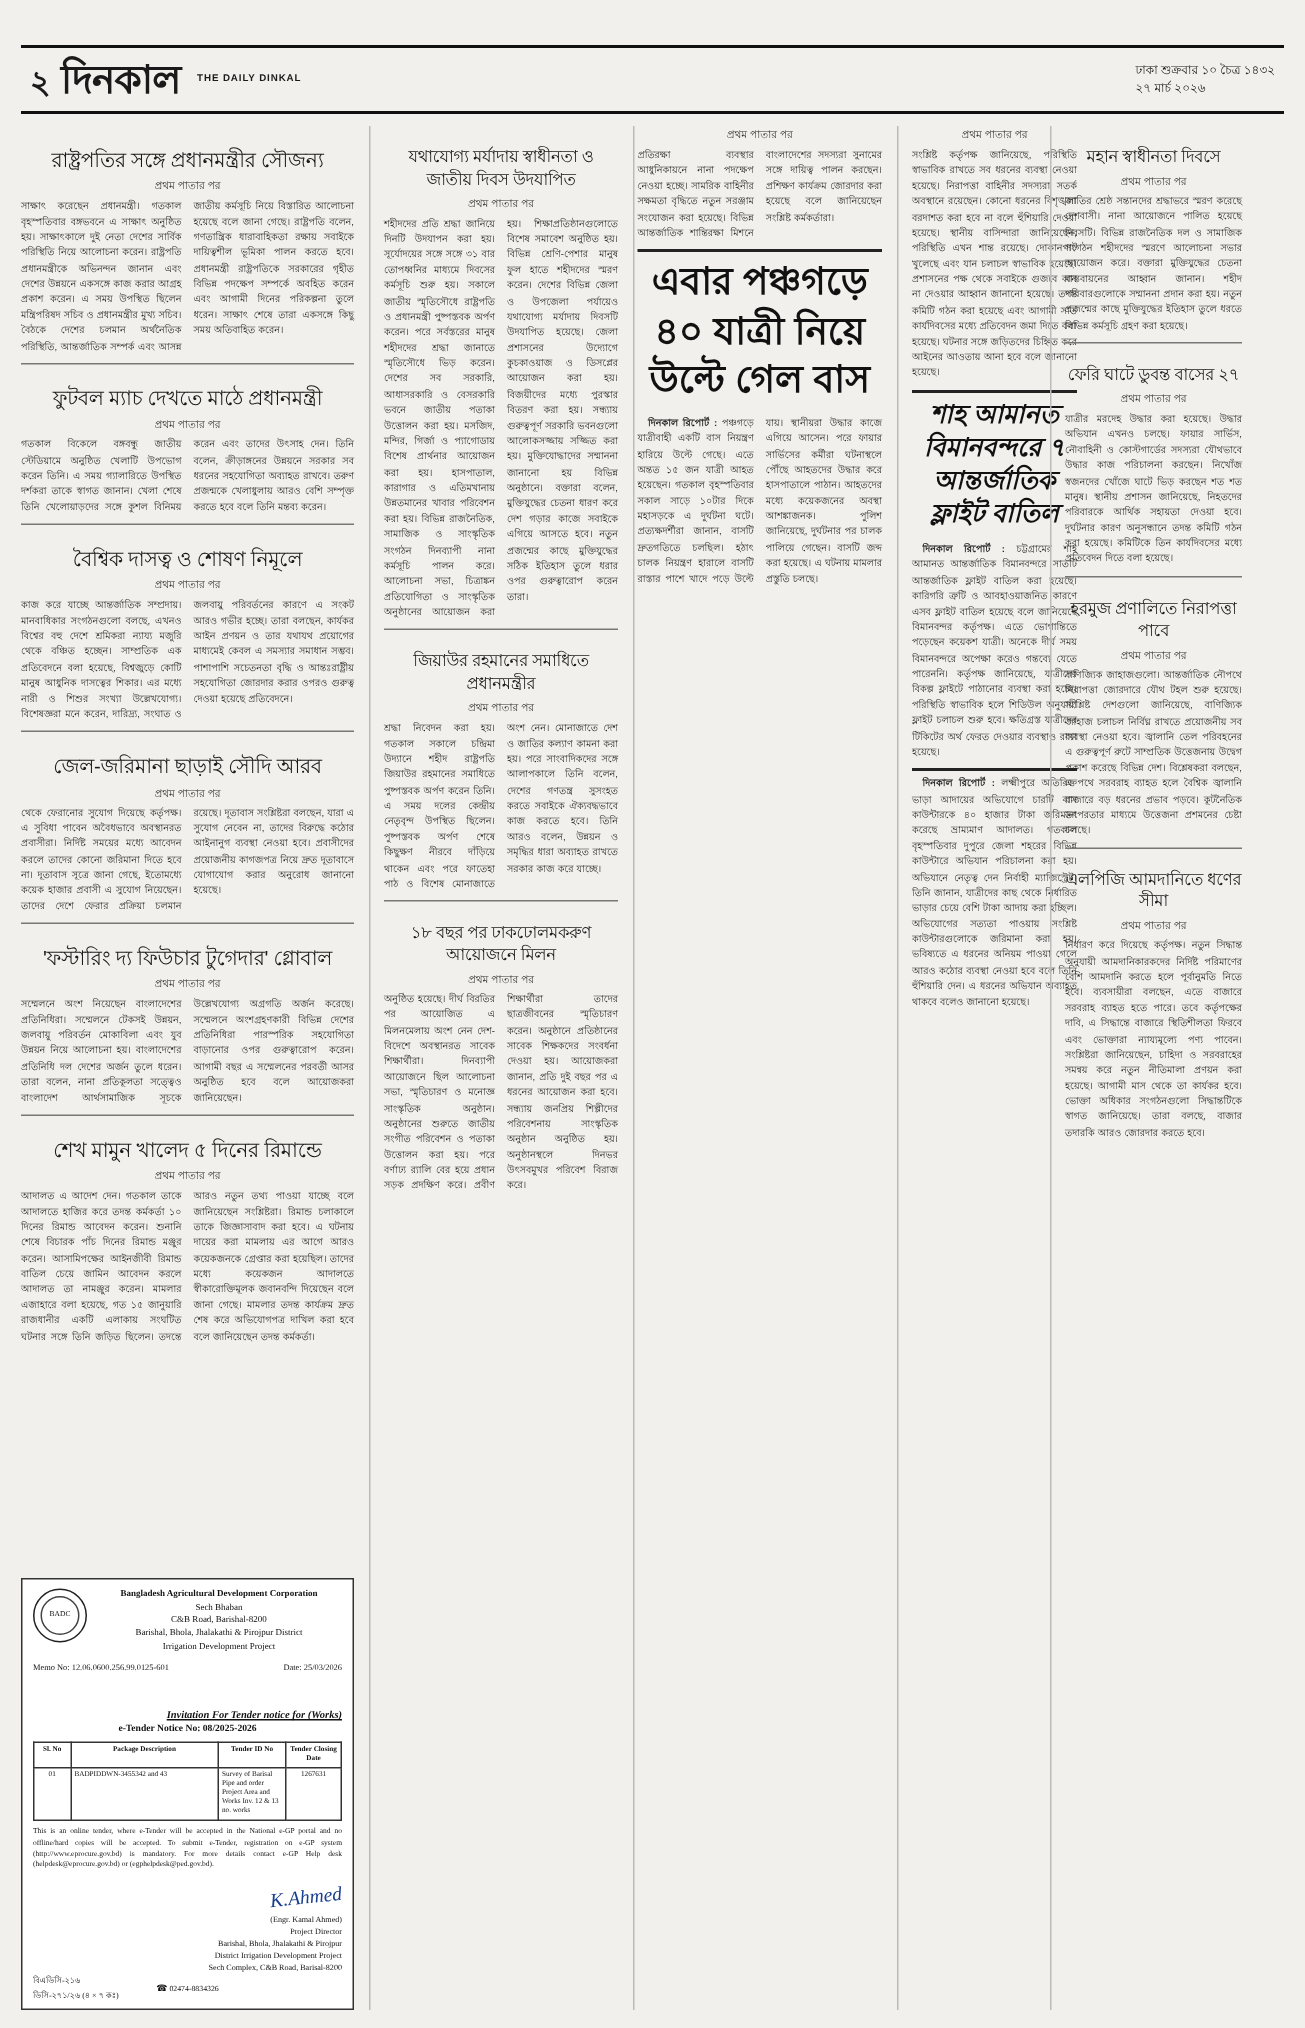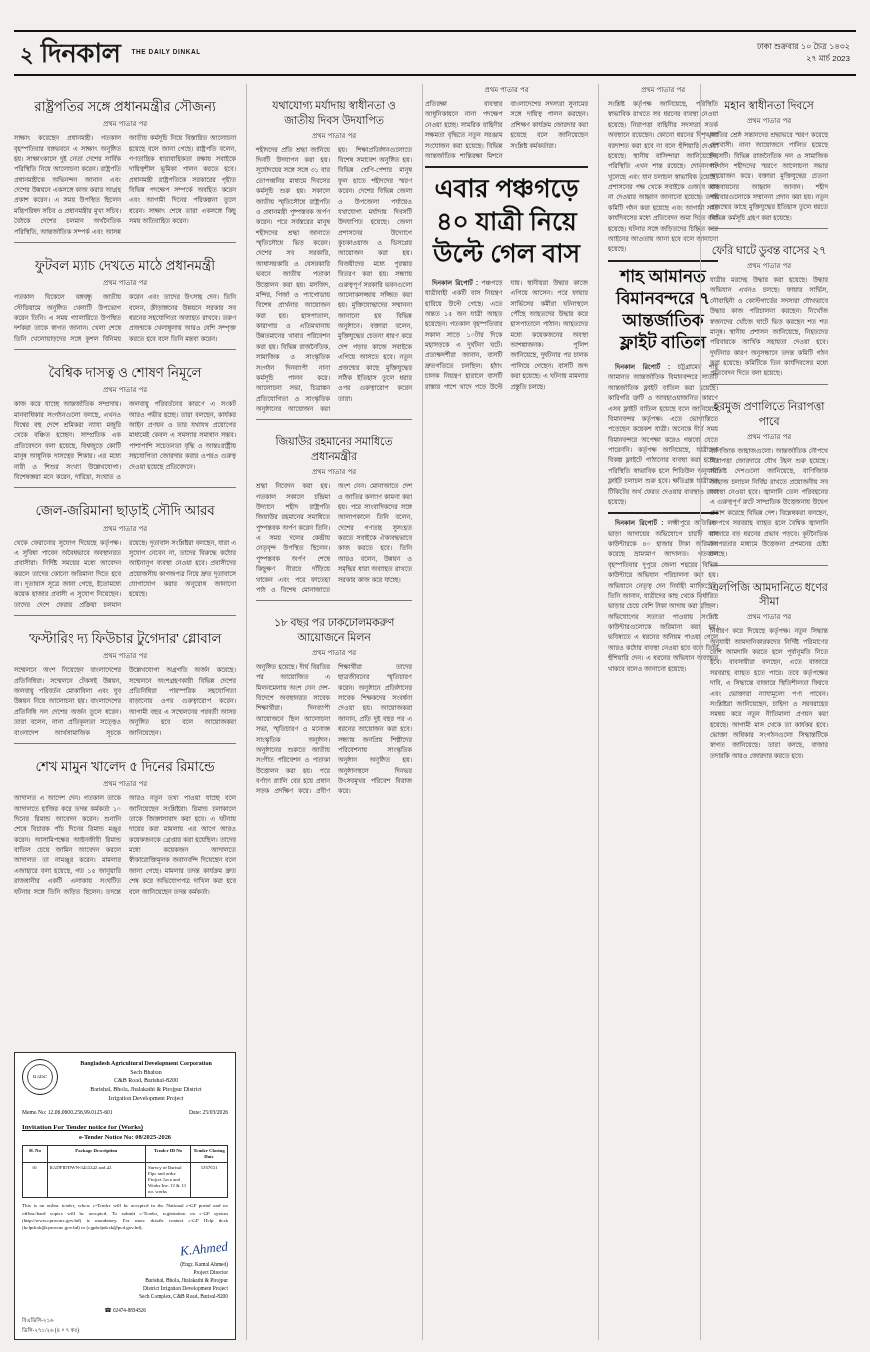--- a/index.html
+++ b/index.html
@@ -32,21 +32,21 @@
   }
   .mast-left { display: flex; align-items: baseline; gap: 7px; }
   .page-num { font-size: 21px; font-weight: bold; line-height: 1; }
   .paper-name {
     font-size: 26px; font-weight: bold; letter-spacing: -0.5px; line-height: 1;
   }
   .paper-sub {
     font-size: 6.5px; letter-spacing: 0.6px; margin-left: 4px;
     position: relative; top: -8px; font-weight: bold;
   }
-  .mast-right { text-align: right; font-size: 8px; line-height: 1.5; }
+  .mast-right { text-align: left; font-size: 8px; line-height: 1.5; }
   
   .cols {
     position: absolute;
     left: 14px; top: 84px; right: 14px; bottom: 12px;
   }
   .col {
     position: absolute;
     top: 0; bottom: 0;
     box-sizing: border-box;
   }
@@ -94,21 +94,21 @@
 
   
   .display {
     font-size: 25px;
     font-weight: bold;
     text-align: center;
     line-height: 1.3;
     color: #111;
     margin: 4px 0 8px;
   }
-  .display.small { font-size: 17px; }
+  .display.small { font-size: 17px; font-style: italic; }
 
   
   .ad {
     position: absolute;
     left: 0; bottom: 0;
     width: 222px;
     height: 288px;
     border: 1px solid #333;
     box-sizing: border-box;
     background: #fff;
@@ -135,22 +135,22 @@
     transform: translate(-50%, -50%);
     font-size: 5px; text-align: center; line-height: 1.1; width: 26px;
   }
   .ad-org { flex: 1; text-align: center; line-height: 1.45; }
   .ad-org .b { font-weight: bold; }
   .memo-row {
     display: flex; justify-content: space-between;
     margin-top: 7px; font-size: 5.6px;
   }
   .ad-title {
-    text-align: left; font-weight: bold; font-size: 7px;
-    text-decoration: underline; margin-top: 8px;
+    text-align: right; font-weight: bold; font-size: 7px;
+    text-decoration: underline; margin-top: 24px; font-style: italic;
   }
   .ad-sub {
     text-align: center; font-weight: bold; font-size: 6.4px; margin-top: 2px;
   }
   table.tender {
     width: 100%; border-collapse: collapse; margin-top: 5px;
     font-size: 4.8px;
   }
   table.tender th, table.tender td {
     border: 0.7px solid #333; padding: 2px 2px; vertical-align: top;
@@ -184,21 +184,21 @@
 <div class="page">
 
   <div class="masthead">
     <div class="mast-left">
       <span class="page-num">২</span>
       <span class="paper-name">দিনকাল</span>
       <span class="paper-sub">THE DAILY DINKAL</span>
     </div>
     <div class="mast-right">
       <div>ঢাকা শুক্রবার ১০ চৈত্র ১৪৩২</div>
-      <div>২৭ মার্চ 2023</div>
+      <div>২৭ মার্চ ২০২৬</div>
     </div>
   </div>
 
   <div class="cols">
 
     <div class="col col-1">
       <div>
         <div class="hl">রাষ্ট্রপতির সঙ্গে প্রধানমন্ত্রীর সৌজন্য</div>
         <div class="contd">প্রথম পাতার পর</div>
         <div class="body two">সাক্ষাৎ করেছেন প্রধানমন্ত্রী। গতকাল বৃহস্পতিবার বঙ্গভবনে এ সাক্ষাৎ অনুষ্ঠিত হয়। সাক্ষাৎকালে দুই নেতা দেশের সার্বিক পরিস্থিতি নিয়ে আলোচনা করেন। রাষ্ট্রপতি প্রধানমন্ত্রীকে অভিনন্দন জানান এবং দেশের উন্নয়নে একসঙ্গে কাজ করার আগ্রহ প্রকাশ করেন। এ সময় উপস্থিত ছিলেন মন্ত্রিপরিষদ সচিব ও প্রধানমন্ত্রীর মুখ্য সচিব। বৈঠকে দেশের চলমান অর্থনৈতিক পরিস্থিতি, আন্তর্জাতিক সম্পর্ক এবং আসন্ন জাতীয় কর্মসূচি নিয়ে বিস্তারিত আলোচনা হয়েছে বলে জানা গেছে। রাষ্ট্রপতি বলেন, গণতান্ত্রিক ধারাবাহিকতা রক্ষায় সবাইকে দায়িত্বশীল ভূমিকা পালন করতে হবে। প্রধানমন্ত্রী রাষ্ট্রপতিকে সরকারের গৃহীত বিভিন্ন পদক্ষেপ সম্পর্কে অবহিত করেন এবং আগামী দিনের পরিকল্পনা তুলে ধরেন। সাক্ষাৎ শেষে তারা একসঙ্গে কিছু সময় অতিবাহিত করেন।</div>

